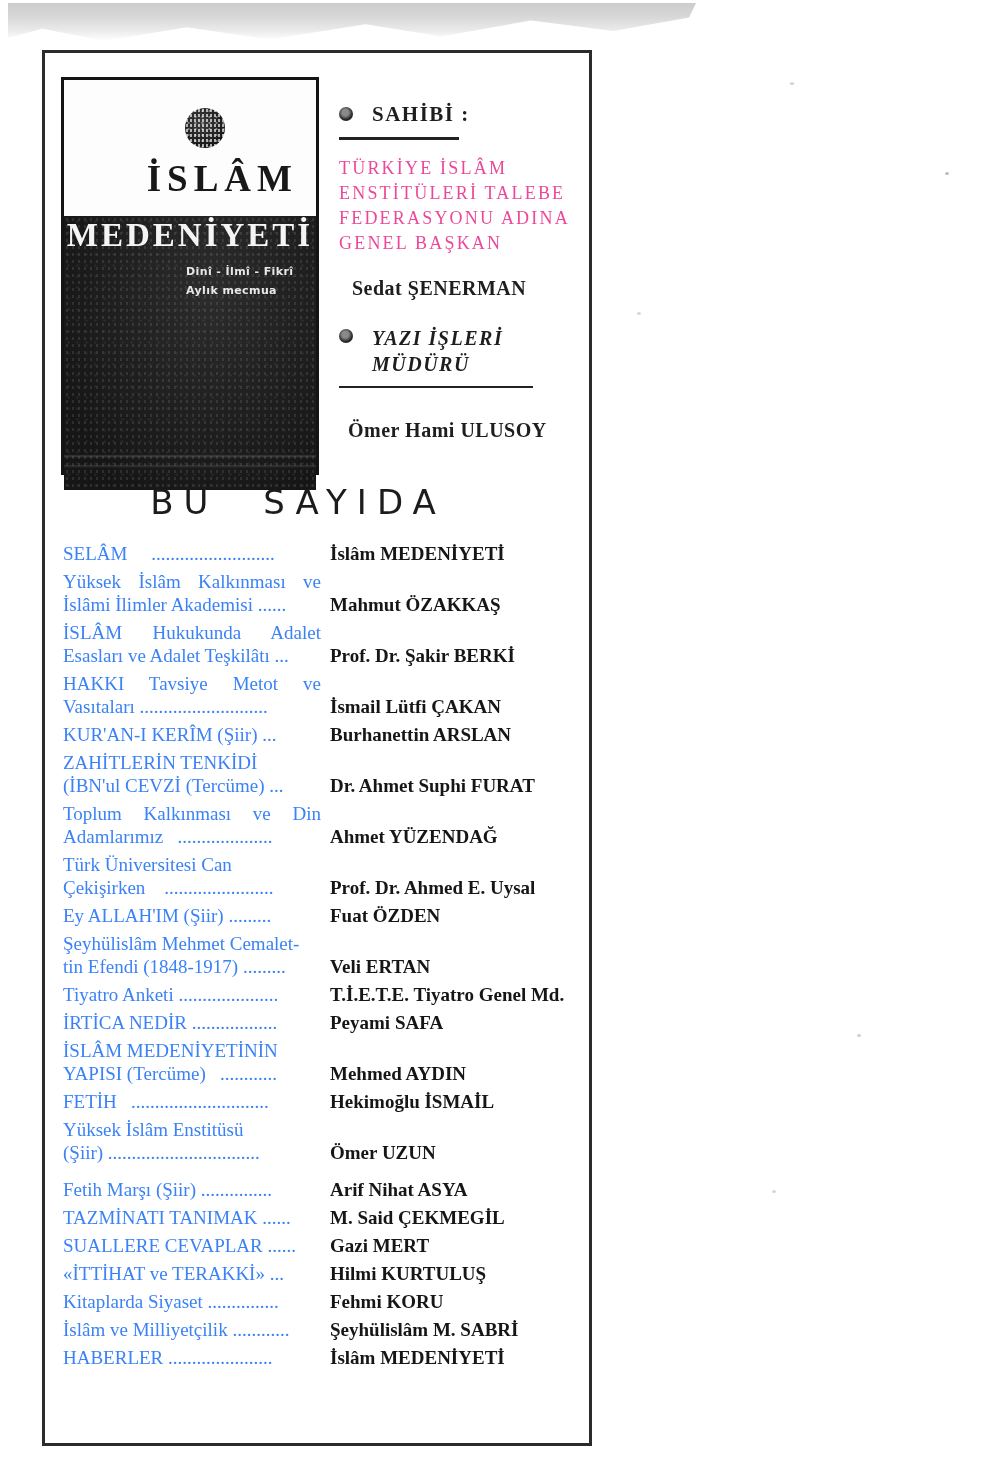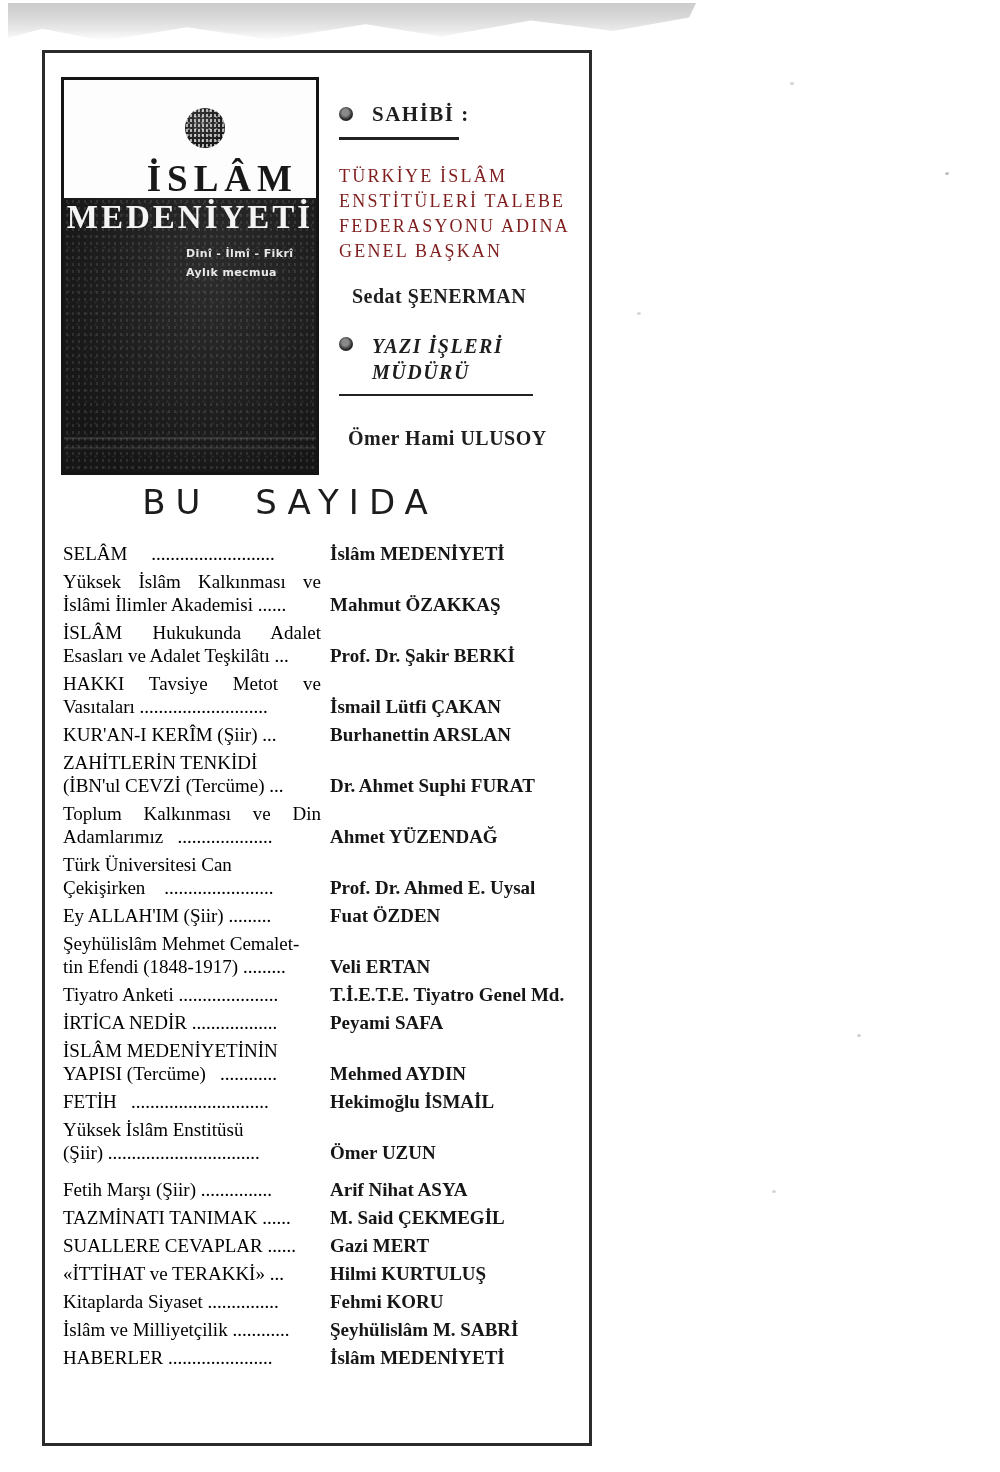--- a/index.html
+++ b/index.html
@@ -12,21 +12,21 @@
     background:linear-gradient(180deg,#bfbfbf 0%,#cdcdcd 35%,#e4e4e4 70%,rgba(255,255,255,0) 100%);
     clip-path:polygon(0 0,100% 0,99% 38%,88% 74%,76% 46%,63% 88%,52% 56%,38% 96%,26% 64%,14% 100%,5% 68%,0 92%);}
   .speck{position:absolute;left:945px;top:172px;width:4px;height:3px;border-radius:50%;background:#bdbdbd;
     box-shadow:-155px -90px 0 #d2d2d2,-308px 140px 0 #d6d6d6,-88px 862px 0 #d0d0d0,-173px 1018px 0 #d6d6d6;}
 
   
   .frame{position:absolute;left:42px;top:50px;width:544px;height:1390px;border:3px solid #2b2b2b;background:#fff;}
 
   
   .cover{position:absolute;left:16px;top:24px;width:252px;height:392px;border:3px solid #141414;background:#fff;}
-  .cover-white{position:relative;height:118px;background:#fdfdfd;}
+  .cover-white{position:relative;height:136px;background:#fdfdfd;}
   .emblem{position:absolute;left:121px;top:28px;width:40px;height:40px;border-radius:50%;
     background-image:
       radial-gradient(rgba(255,255,255,.65) 1px,transparent 1.5px),
       radial-gradient(rgba(255,255,255,.4) 1px,transparent 1.3px),
       radial-gradient(circle at 42% 36%,#3d3d3d,#141414 78%);
     background-size:4px 5px,7px 6px,100% 100%;}
   .cover-title1{position:absolute;right:18px;top:80px;font-size:37px;font-weight:700;
     letter-spacing:6px;color:#181818;line-height:1;}
   .cover-dark{position:relative;height:calc(100% - 118px);color:#f0f0f0;
     background-image:
@@ -42,35 +42,35 @@
 
   
   .mast{position:absolute;left:294px;top:50px;width:238px;}
   .mast-row{display:flex;align-items:flex-start;}
   .bullet{width:14px;height:14px;border-radius:50%;flex:none;margin-top:4px;
     background:radial-gradient(circle at 45% 40%,#8a8a8a 0 28%,#262626 62%);
     font-size:0;overflow:hidden;}
   .mast-heading{font-size:21px;font-weight:700;letter-spacing:1.5px;margin-left:19px;line-height:1.1;}
   .rule{height:2.5px;background:#222;}
   .rule1{width:120px;margin-top:11px;}
-  .owner-desc{margin-top:24px;font-size:18px;letter-spacing:2.2px;line-height:25px;color:#7f1d1d;}
+  .owner-desc{margin-top:16px;font-size:18px;letter-spacing:2.2px;line-height:25px;color:#ec4899;}
   .owner-name{margin-top:21px;margin-left:13px;font-size:20px;font-weight:700;letter-spacing:.5px;}
   .editor-row{margin-top:25px;}
   .mast-heading2{font-size:20px;font-weight:700;letter-spacing:1.5px;margin-left:19px;line-height:26px;font-style:italic;}
   .rule2{width:194px;margin-top:9px;}
   .editor-name{margin-top:31px;margin-left:9px;font-size:20px;font-weight:700;letter-spacing:.5px;}
 
   
   .toc-heading{position:absolute;top:429px;left:0;width:490px;text-align:center;
     font-family:"DejaVu Sans",sans-serif;font-size:34px;font-weight:400;color:#1c1c1c;
-    letter-spacing:10px;word-spacing:24px;}
+    letter-spacing:10px;word-spacing:24px;padding-left:8px;}
   .toc{position:absolute;top:489px;left:18px;width:524px;}
   .toc-row{display:flex;align-items:flex-end;margin-bottom:5px;}
   .toc-title{width:258px;flex:none;}
-  .toc-line{font-size:19px;line-height:23px;color:#000000;}
+  .toc-line{font-size:19px;line-height:23px;color:#3b82f6;}
   .toc-line.just{text-align:justify;text-align-last:justify;}
   .toc-author{font-size:19px;line-height:23px;font-weight:700;padding-left:9px;white-space:nowrap;color:#161616;}
   .toc-row:nth-child(16) .toc-line:last-child{margin-top:9px;}
 </style>
 </head>
 <body>
 
 <div class="page">
   <div class="smudge"></div>
   <div class="speck"></div>

